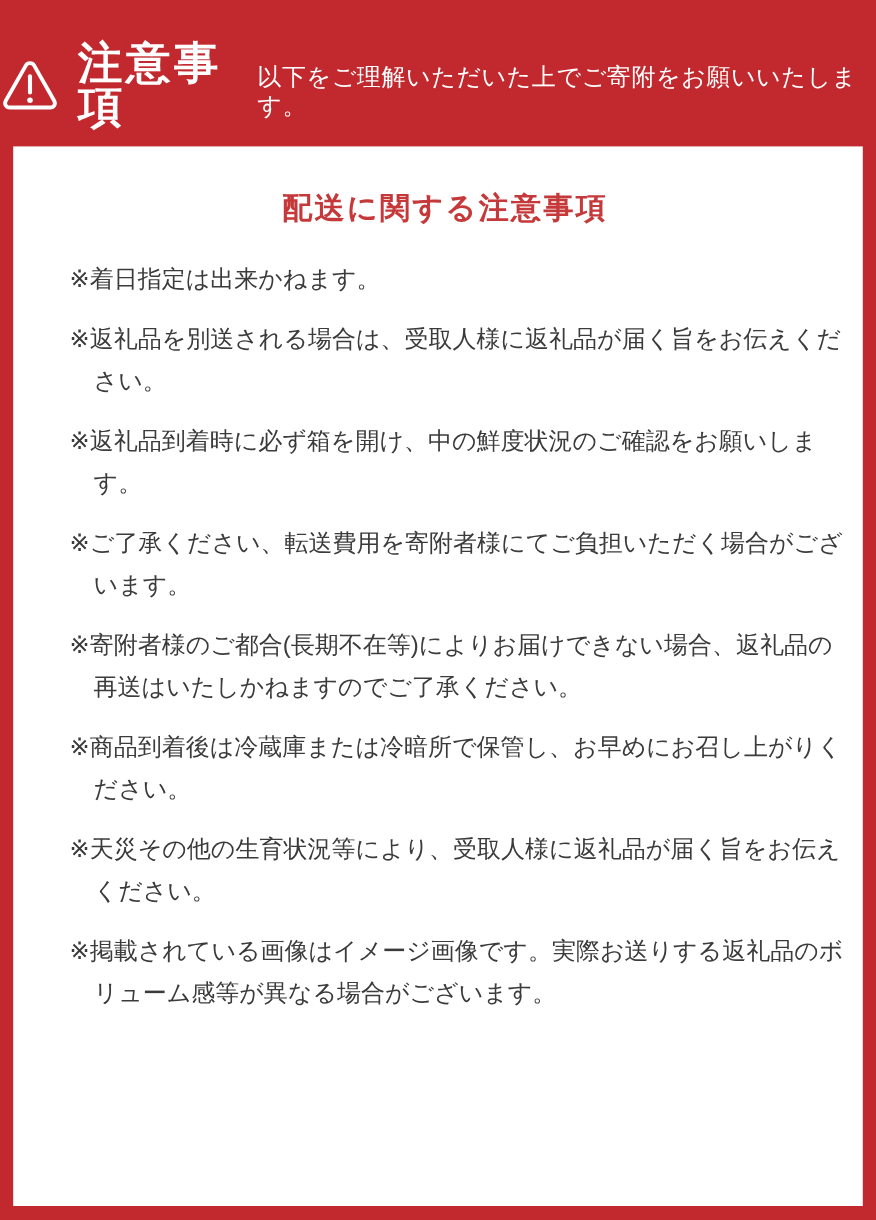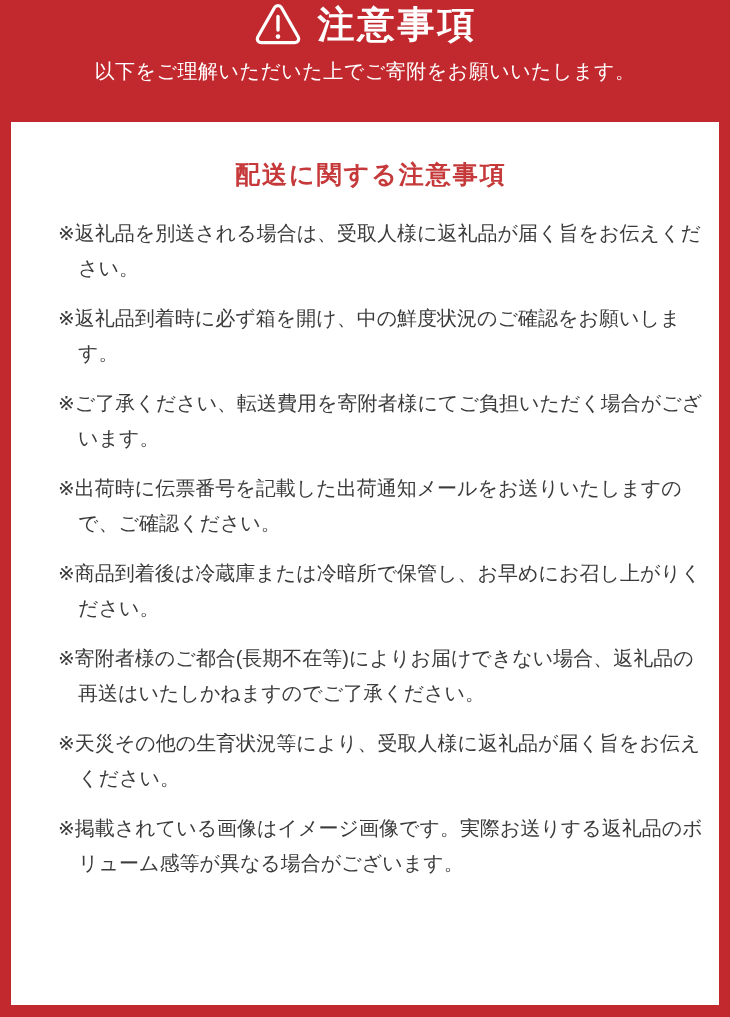--- a/index.html
+++ b/index.html
@@ -12,23 +12,24 @@
     position: relative;
     width: 730px;
     height: 1017px;
     background: #C2292E;
     overflow: hidden;
   }
   
   .notice-header {
     height: 122px;
     display: flex;
-    flex-direction: column;
+    flex-direction: row;
     align-items: center;
     justify-content: flex-start;
+    padding-top: 20px;
     color: #ffffff;
   }
   .notice-header .title-row {
     display: flex;
     align-items: center;
     gap: 15px;
   }
   .warning-icon svg { display: block; }
   .notice-title {
     font-size: 37px;
@@ -92,24 +93,24 @@
         </svg>
       </span>
       <span class="notice-title">注意事項</span>
     </div>
     <div class="notice-subtitle">以下をご理解いただいた上でご寄附をお願いいたします。</div>
   </div>
 
   <div class="content-panel">
     <div class="section-title">配送に関する注意事項</div>
     <ul class="notes-list">
+      <li>※着日指定は出来かねます。</li>
       <li>※返礼品を別送される場合は、受取人様に返礼品が届く旨をお伝えください。</li>
       <li>※返礼品到着時に必ず箱を開け、中の鮮度状況のご確認をお願いします。</li>
       <li>※ご了承ください、転送費用を寄附者様にてご負担いただく場合がございます。</li>
-      <li>※出荷時に伝票番号を記載した出荷通知メールをお送りいたしますので、ご確認ください。</li>
+      <li>※寄附者様のご都合(長期不在等)によりお届けできない場合、返礼品の再送はいたしかねますのでご了承ください。</li>
       <li>※商品到着後は冷蔵庫または冷暗所で保管し、お早めにお召し上がりください。</li>
-      <li>※寄附者様のご都合(長期不在等)によりお届けできない場合、返礼品の再送はいたしかねますのでご了承ください。</li>
       <li>※天災その他の生育状況等により、受取人様に返礼品が届く旨をお伝えください。</li>
       <li>※掲載されている画像はイメージ画像です。実際お送りする返礼品のボリューム感等が異なる場合がございます。</li>
     </ul>
   </div>
 
 </div>
 
 </body></html>

